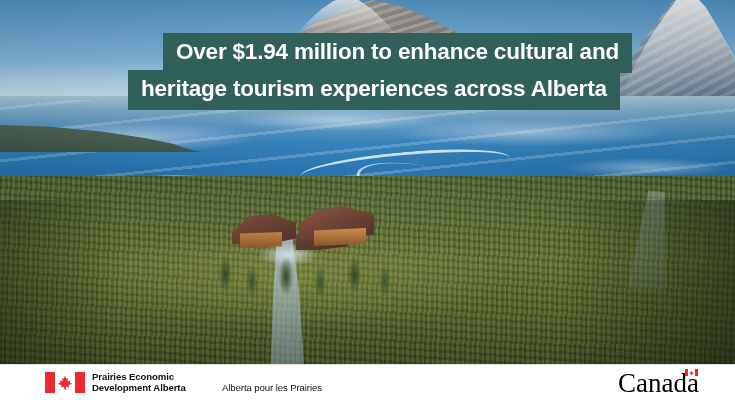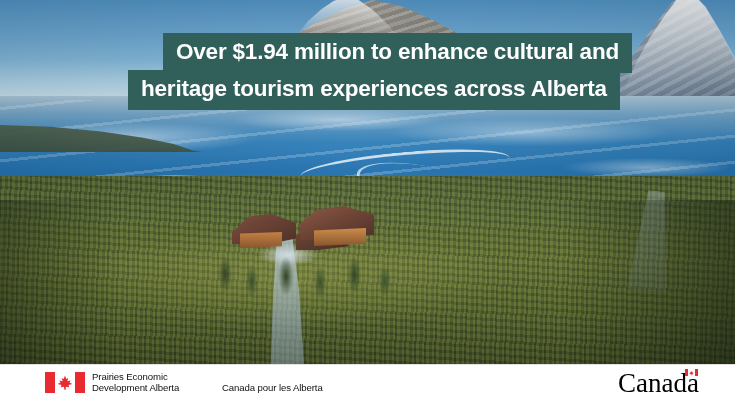--- a/index.html
+++ b/index.html
@@ -299,21 +299,21 @@
     position:absolute; top:0; width:10px; height:21px; background:#EA2A31;
   }
   .flag-bar-l { left:0; }
   .flag-bar-r { right:0; }
   .flag-leaf {
     position:absolute; left:12px; top:2px; width:16px; height:17px;
   }
   .dept-en {
     position:absolute; left:92px; top:372px;
     font-size:9.6px; line-height:10.6px; color:#111111;
-    letter-spacing:-0.1px; white-space:pre-line; font-weight:normal;
+    letter-spacing:-0.1px; white-space:pre-line; font-weight:bold;
   }
   .dept-fr {
     position:absolute; left:222px; top:372px;
     font-size:9.6px; line-height:10.6px; color:#111111;
     letter-spacing:-0.1px; white-space:pre-line; font-weight:normal;
   }
   .wordmark {
     position:absolute; right:36px; top:370px;
     font-family:"Liberation Serif", serif;
     font-size:27px; font-weight:normal; color:#000000;
@@ -390,21 +390,21 @@
 <div class="flag">
   <div class="flag-bar-l"></div>
   <div class="flag-bar-r"></div>
   <svg class="flag-leaf" viewBox="0 0 100 100">
     <path fill="#EA2A31" d="M50 6 L58 28 L70 22 L65 42 L86 38 L78 50 L96 60 L72 66 L76 80 L56 76 L54 96 L46 96 L44 76 L24 80 L28 66 L4 60 L22 50 L14 38 L35 42 L30 22 L42 28 Z"></path>
   </svg>
 </div>
 
 <div class="dept-en"><span>Prairies Economic</span><br><span>Development Alberta</span></div>
 
-<div class="dept-fr"><br><span>Canada pour les Alberta</span></div>
+<div class="dept-fr"><br><span>Alberta pour les Prairies</span></div>
 
 <div class="wordmark">Canada</div>
 <div class="wordmark-flag">
   <div class="wm-bar-l"></div>
   <div class="wm-bar-r"></div>
   <svg class="wm-leaf" viewBox="0 0 100 100">
     <path fill="#EA2A31" d="M50 6 L58 28 L70 22 L65 42 L86 38 L78 50 L96 60 L72 66 L76 80 L56 76 L54 96 L46 96 L44 76 L24 80 L28 66 L4 60 L22 50 L14 38 L35 42 L30 22 L42 28 Z"></path>
   </svg>
 </div>
 

